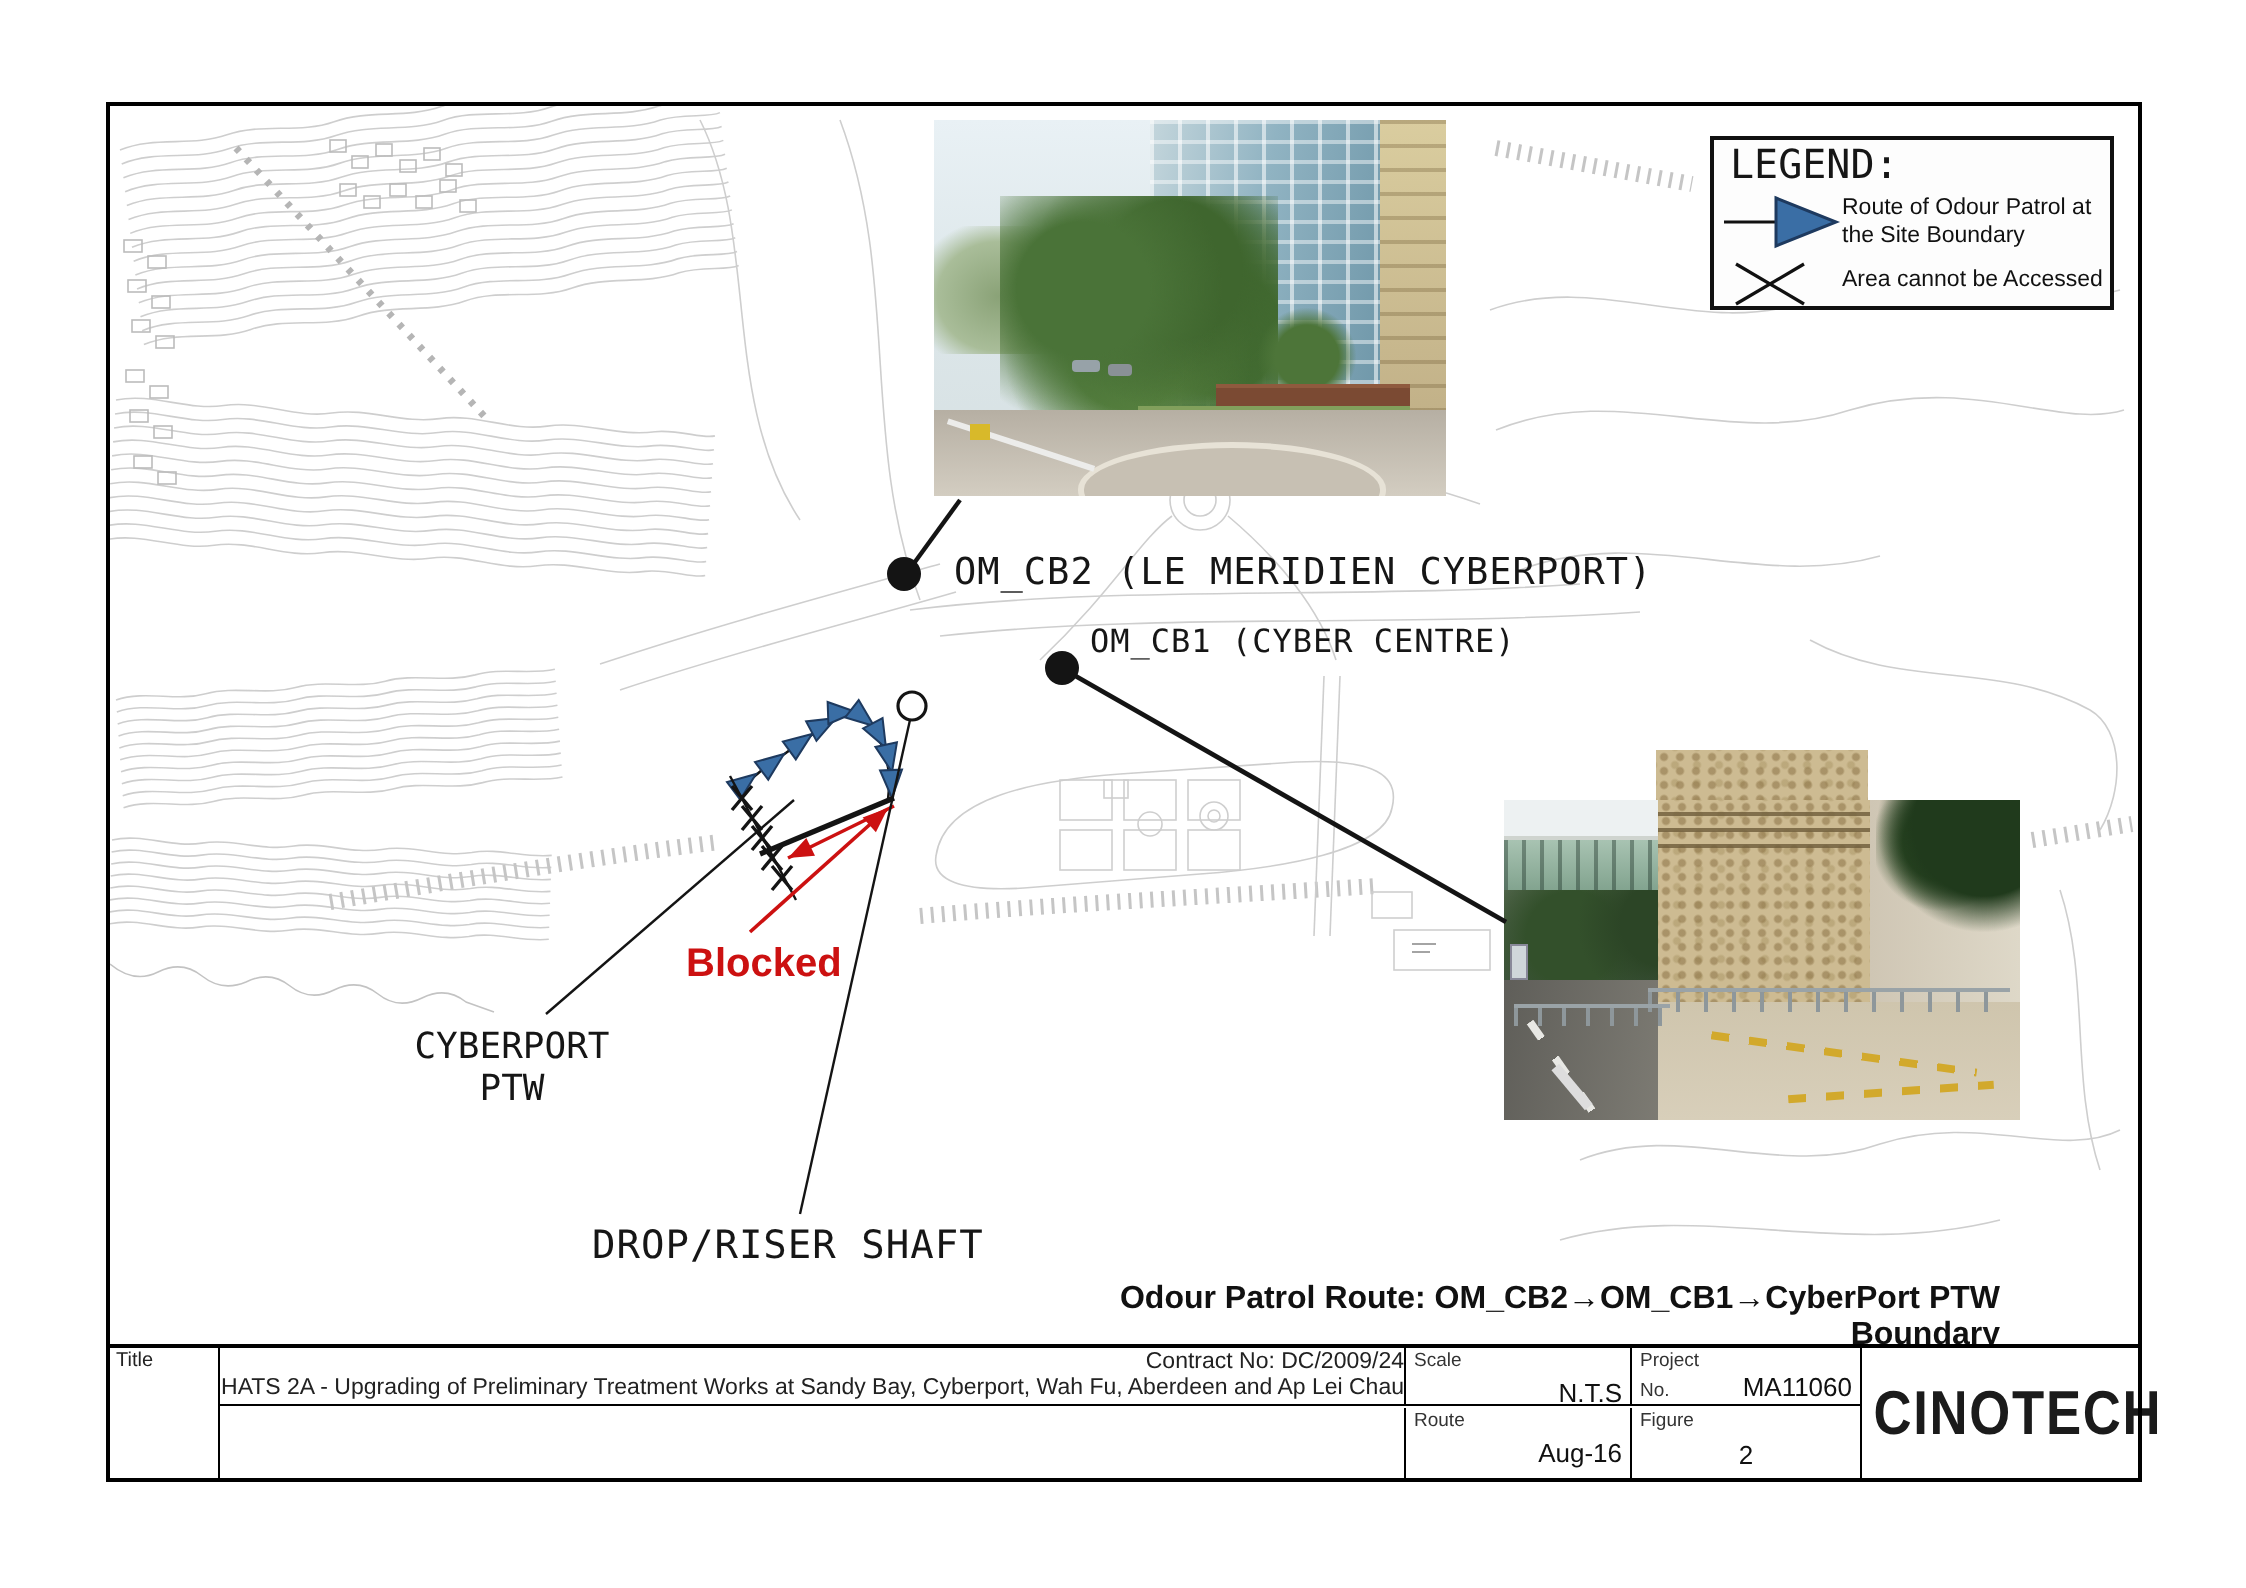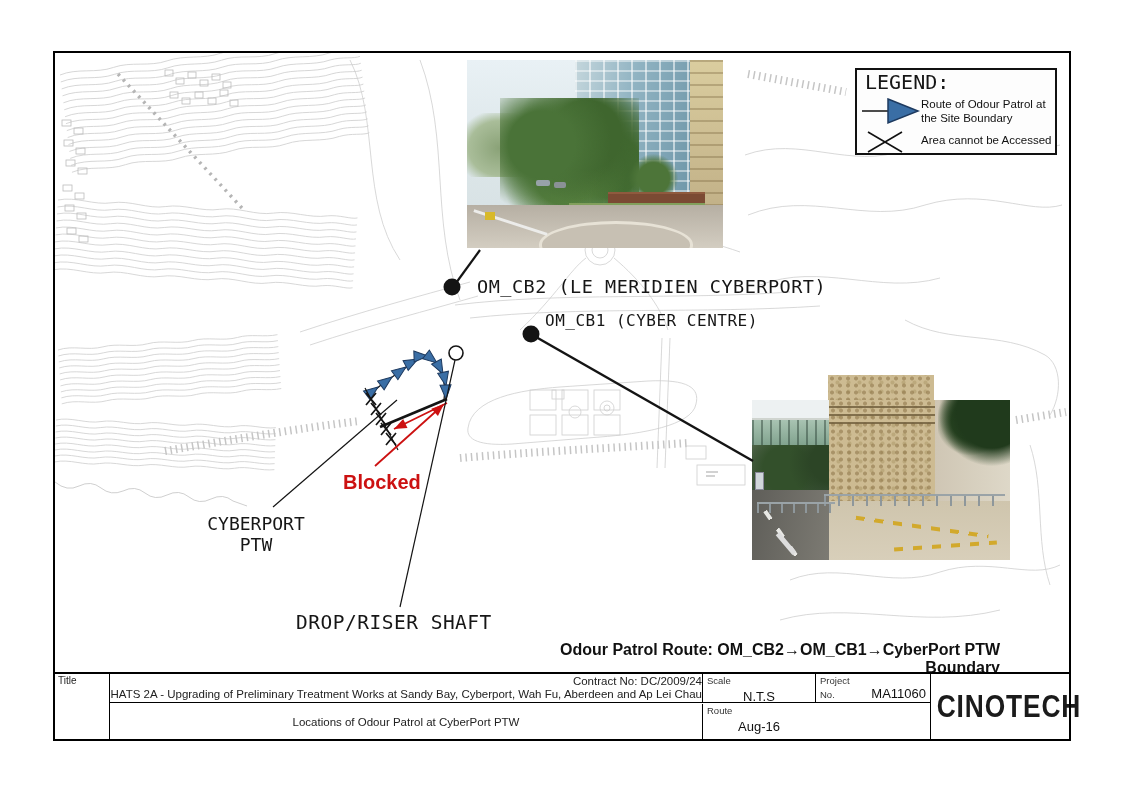--- a/index.html
+++ b/index.html
@@ -96,21 +96,21 @@
   #tb-main{left:55px;top:0;width:592px;height:65px;}
   #tb-main-top{left:0;top:0;width:592px;height:29px;border-bottom:1.5px solid #000;text-align:right;
                display:flex;flex-direction:column;justify-content:center;line-height:13.5px;}
   #tb-main-bot{left:0;top:30px;width:592px;height:35px;display:flex;align-items:center;justify-content:center;}
   #tb-scale{left:647px;top:0;width:113px;height:29px;border-left:1.5px solid #000;border-bottom:1.5px solid #000;padding:1px 4px;}
   #tb-date{left:647px;top:30px;width:113px;height:35px;border-left:1.5px solid #000;padding:1px 4px;}
   #tb-project{left:760px;top:0;width:115px;height:29px;border-left:1.5px solid #000;border-bottom:1.5px solid #000;padding:1px 4px;}
   #tb-figure{left:760px;top:30px;width:115px;height:35px;border-left:1.5px solid #000;padding:1px 4px;}
   #tb-logo{left:875px;top:0;width:139px;height:65px;border-left:1.5px solid #000;display:flex;align-items:center;justify-content:center;padding-left:18px;}
   .tb-label{font-size:9.5px;color:#333;}
-  .tb-value{font-size:13px;color:#111;text-align:center;margin-top:3px;}
+  .tb-value{font-size:13px;color:#111;text-align:right;margin-top:3px;}
   #tb-project .tb-value,#tb-figure .tb-value{margin-top:0;}
   .tb-inline{display:flex;justify-content:space-between;align-items:baseline;}
   #company-logo{font-weight:bold;font-size:31px;letter-spacing:1px;color:#1b1b1b;
                 transform:scaleX(.85);font-family:"Liberation Sans",sans-serif;}
 </style>
 </head>
 <body>
 
 <div id="page">
 
@@ -350,38 +350,39 @@
   <div id="lbl-blocked" class="abs">Blocked</div>
   <div id="route-note" class="abs">Odour Patrol Route: OM_CB2→OM_CB1→CyberPort PTW Boundary</div>
 
   <div id="title-block" class="abs">
     <div id="tb-title-cell" class="tb-cell">Title</div>
     <div id="tb-main" class="tb-cell">
       <div id="tb-main-top" class="tb-cell">
         <div>Contract No: DC/2009/24</div>
         <div>HATS 2A - Upgrading of Preliminary Treatment Works at Sandy Bay, Cyberport, Wah Fu, Aberdeen and Ap Lei Chau</div>
       </div>
-      <div id="tb-main-bot" class="tb-cell">
-        <div>Locations of Odour Patrol at CyberPort PTW</div>
-      </div>
     </div>
     <div id="tb-scale" class="tb-cell">
       <div class="tb-label">Scale</div>
       <div class="tb-value">N.T.S</div>
     </div>
     <div id="tb-date" class="tb-cell">
       <div class="tb-label">Route</div>
       <div class="tb-value">Aug-16</div>
     </div>
     <div id="tb-project" class="tb-cell">
       <div class="tb-label">Project</div>
       <div class="tb-inline">
         <span class="tb-label">No.</span>
         <span class="tb-value">MA11060</span>
       </div>
     </div>
+    <div id="tb-figure" class="tb-cell">
+      <div class="tb-label">Figure</div>
+      <div class="tb-value" style="text-align:center;margin-top:4px;">2</div>
+    </div>
     <div id="tb-logo" class="tb-cell">
       <span id="company-logo">CINOTECH</span>
     </div>
   </div>
 
   <div id="figure-border" class="abs"></div>
 </div>
 
 </body></html>

